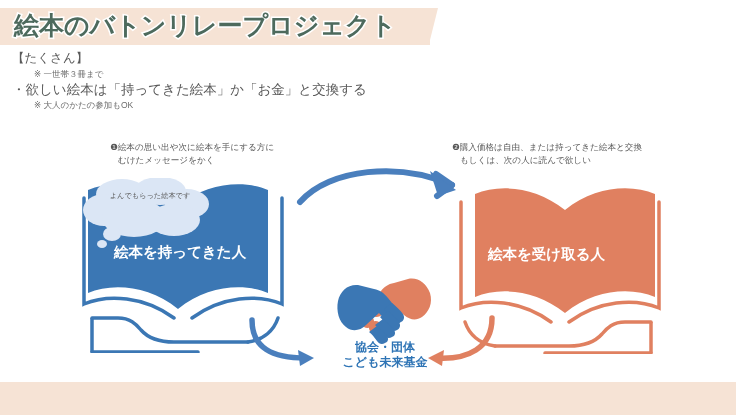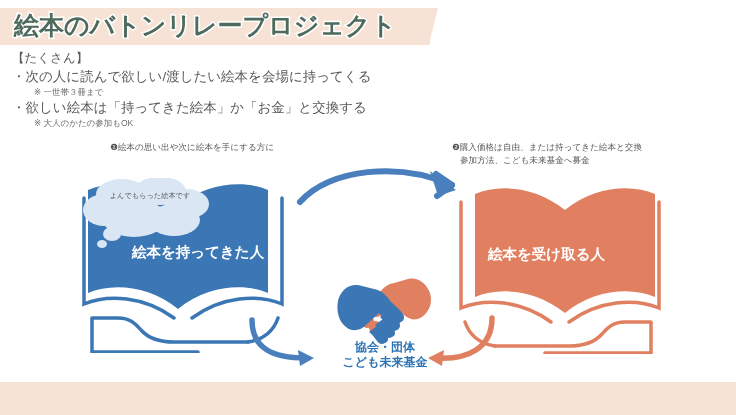--- a/index.html
+++ b/index.html
@@ -52,21 +52,21 @@
   
   .book{position:absolute;}
   .book svg{display:block;}
   .book-blue{left:78px;top:168px;width:215px;height:185px;}
   .book-orange{left:450px;top:172px;width:215px;height:182px;}
   .book-label{
     position:absolute;color:#ffffff;font-weight:bold;font-size:14.5px;
     -webkit-text-stroke:2.5px rgba(255,255,255,0);
     white-space:nowrap;
   }
-  .label-blue{left:132px;top:243px;}
+  .label-blue{left:114px;top:243px;}
   .label-orange{left:488px;top:245px;}
 
   
   .cloud{position:absolute;left:82px;top:178px;width:135px;height:72px;}
   .cloud-text{
     position:absolute;left:86px;top:191px;width:128px;
     text-align:center;color:#5a5a5a;font-size:7.2px;line-height:10.5px;
   }
 
   
@@ -97,32 +97,32 @@
   <div class="banner-stripes">
     <i></i>
     <i></i>
     <i></i>
     <i></i>
   </div>
   <div class="title">絵本のバトンリレープロジェクト</div>
 
   <div class="howto">
     <div class="howto-head">【たくさん】</div>
-    <div class="howto-item">・次の人に読んで欲しい/渡したい絵本を会場に持ってくる</div>
     <div class="howto-note">※ 一世帯３冊まで</div>
     <div class="howto-item">・欲しい絵本は「持ってきた絵本」か「お金」と交換する</div>
     <div class="howto-note">※ 大人のかたの参加もOK</div>
   </div>
 
   <div class="step step-1">
     <span>❶</span><span>絵本の思い出や次に絵本を手にする方に</span>
+    <span class="ln2">むけたメッセージをかく</span>
   </div>
   <div class="step step-2">
     <span>❷</span><span>購入価格は自由、または持ってきた絵本と交換</span>
-    <span class="ln2">参加方法、こども未来基金へ募金</span>
+    <span class="ln2">もしくは、次の人に読んで欲しい</span>
   </div>
 
   <div class="book book-blue">
     <svg viewBox="0 0 215 185" width="215" height="185">
 
       <path d="M10 22 C34 12 70 14 100 38 C130 14 166 12 190 22
                L190 125 C166 115 130 117 100 141 C70 117 34 115 10 125 Z" fill="#3b77b4"></path>
 
       <path d="M6 30 L6 136 C30 126 66 128 96 150" fill="none" stroke="#3b77b4" stroke-width="3.5" stroke-linecap="round"></path>
 

